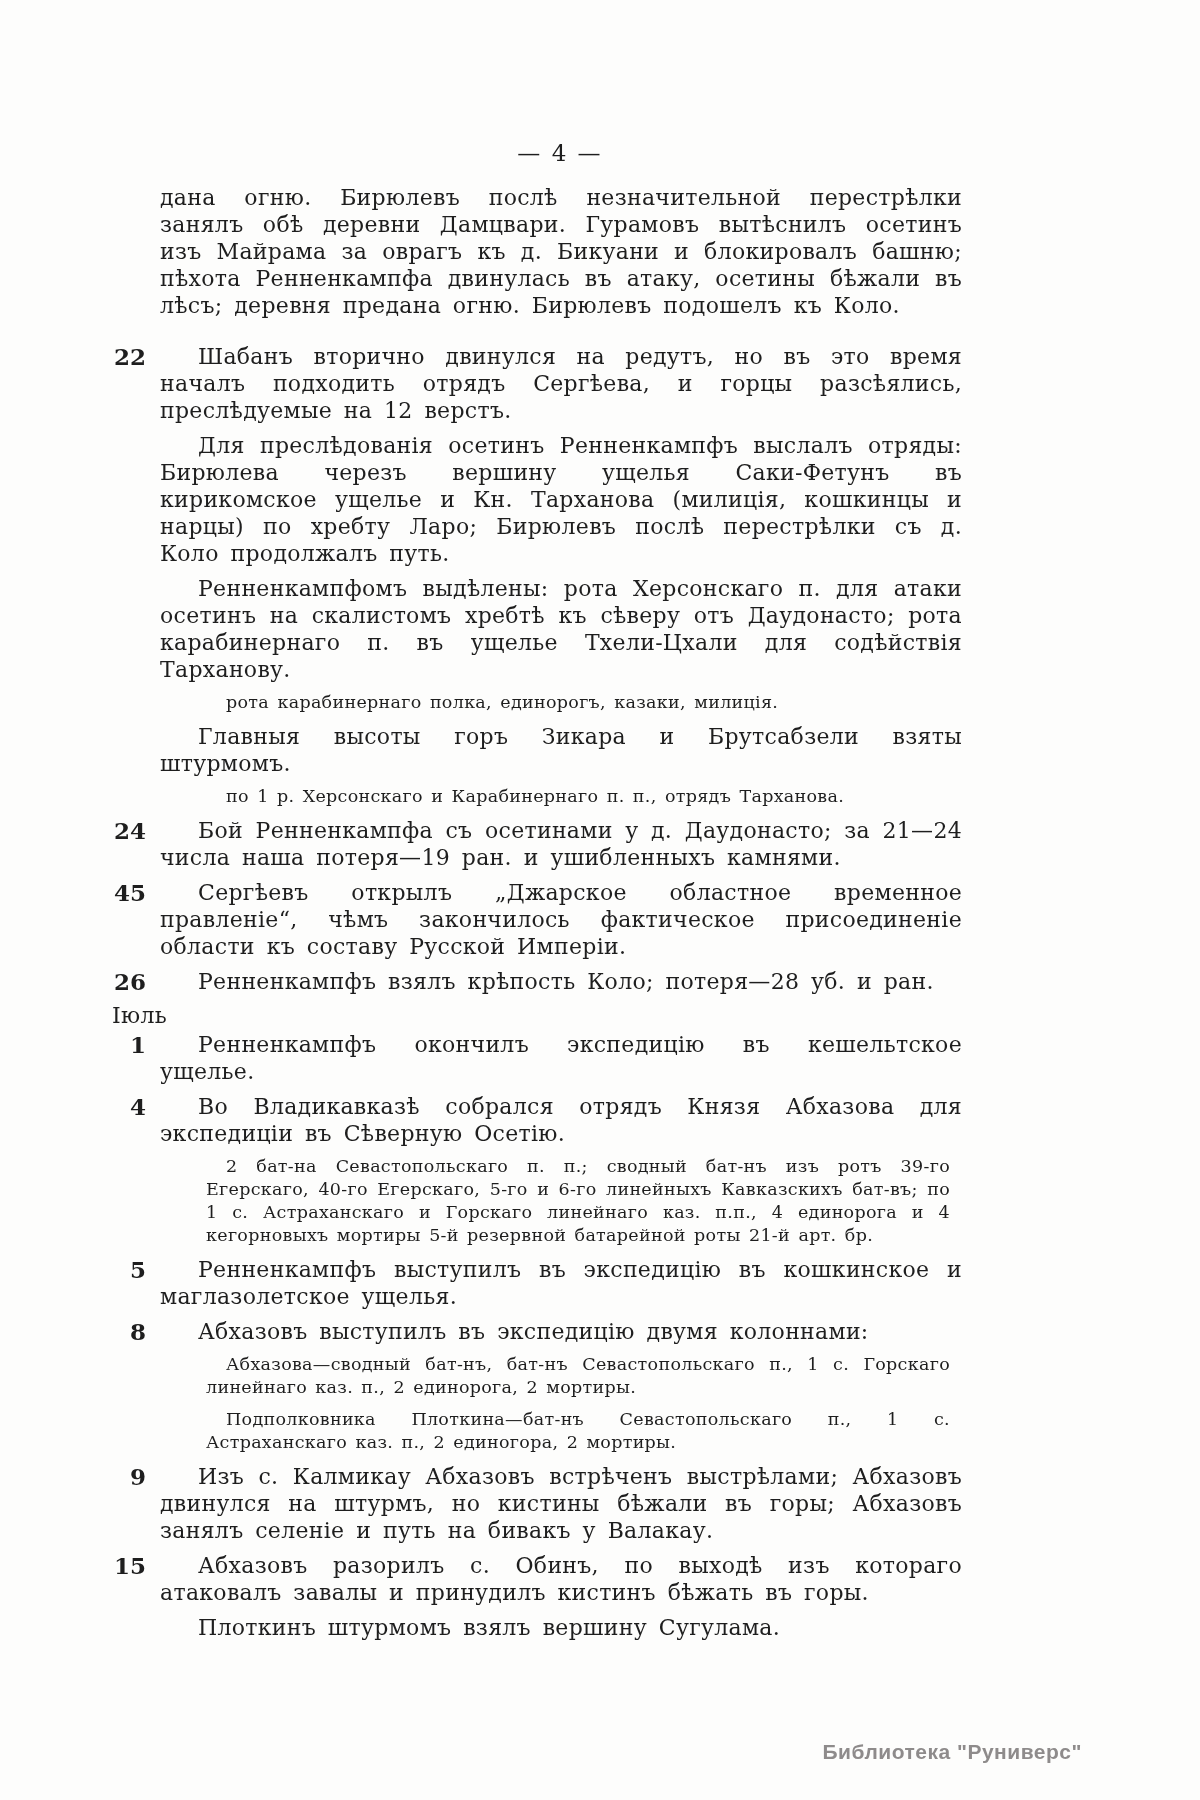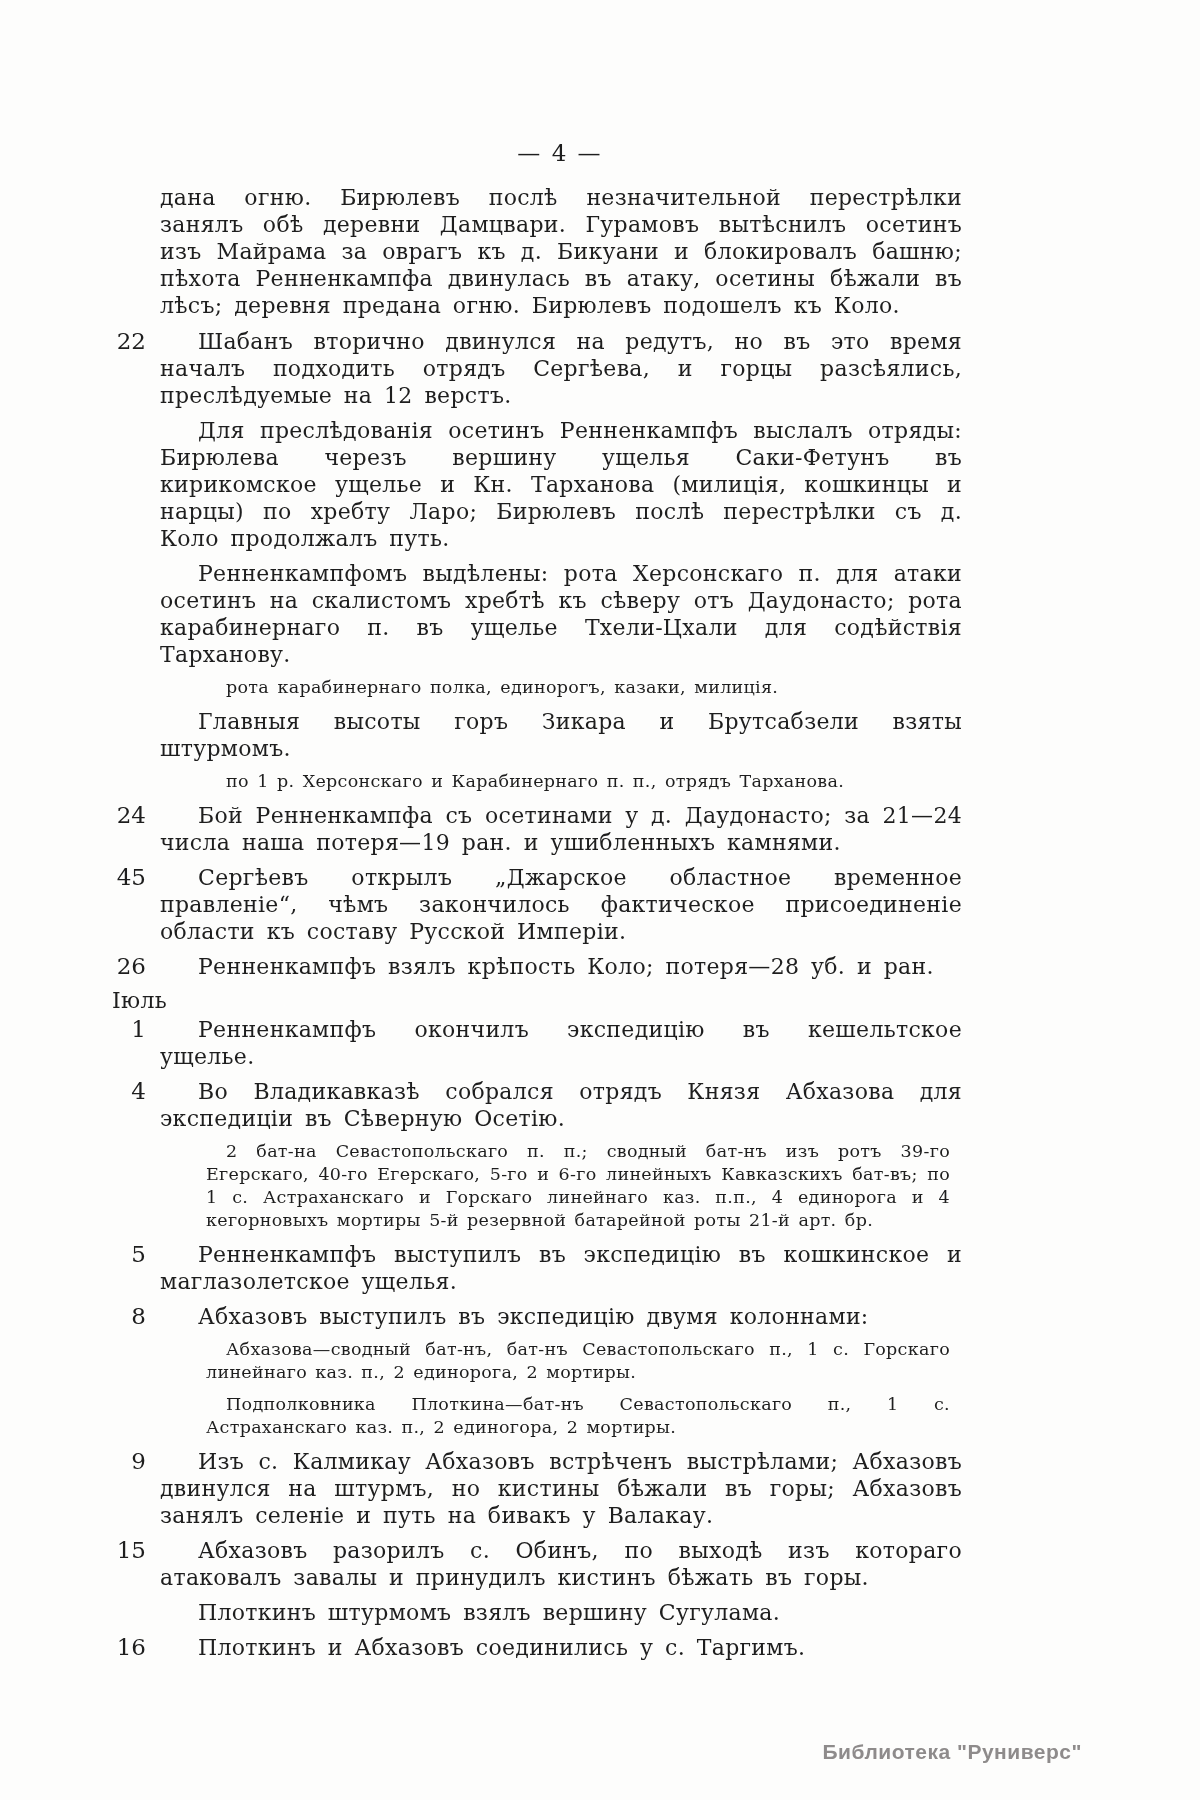--- a/index.html
+++ b/index.html
@@ -29,29 +29,29 @@
     letter-spacing: 2px;
   }
   .content {
     position: absolute;
     top: 184px;
     left: 160px;
     width: 802px;
   }
   .entry {
     position: relative;
-    margin-bottom: 9px;
+    margin-bottom: 24px;
   }
   .entry .date {
     position: absolute;
     left: -58px;
     top: 0;
     width: 44px;
     text-align: right;
-    font-weight: normal;
+    font-weight: bold;
     font-size: 23px;
     line-height: 27px;
   }
   .entry .text {
     display: block;
     font-size: 22px;
     line-height: 27px;
     text-align: justify;
     text-align-last: left;
     text-indent: 38px;
@@ -159,19 +159,15 @@
         <span class="date">9</span>
         <span class="text">Изъ с. Калмикау Абхазовъ встрѣченъ выстрѣлами; Абхазовъ двинулся на штурмъ, но кистины бѣжали въ горы; Абхазовъ занялъ селеніе и путь на бивакъ у Валакау.</span>
       </div>
       <div class="entry para">
         <span class="date">15</span>
         <span class="text">Абхазовъ разорилъ с. Обинъ, по выходѣ изъ котораго атаковалъ завалы и принудилъ кистинъ бѣжать въ горы.</span>
       </div>
       <div class="entry para">
         <span class="text">Плоткинъ штурмомъ взялъ вершину Сугулама.</span>
       </div>
-      <div class="entry para">
-        <span class="date">16</span>
-        <span class="text">Плоткинъ и Абхазовъ соединились у с. Таргимъ.</span>
-      </div>
     </div>
   <div class="watermark">Библиотека "Руниверс"</div>
 </div>
 
 </body></html>

